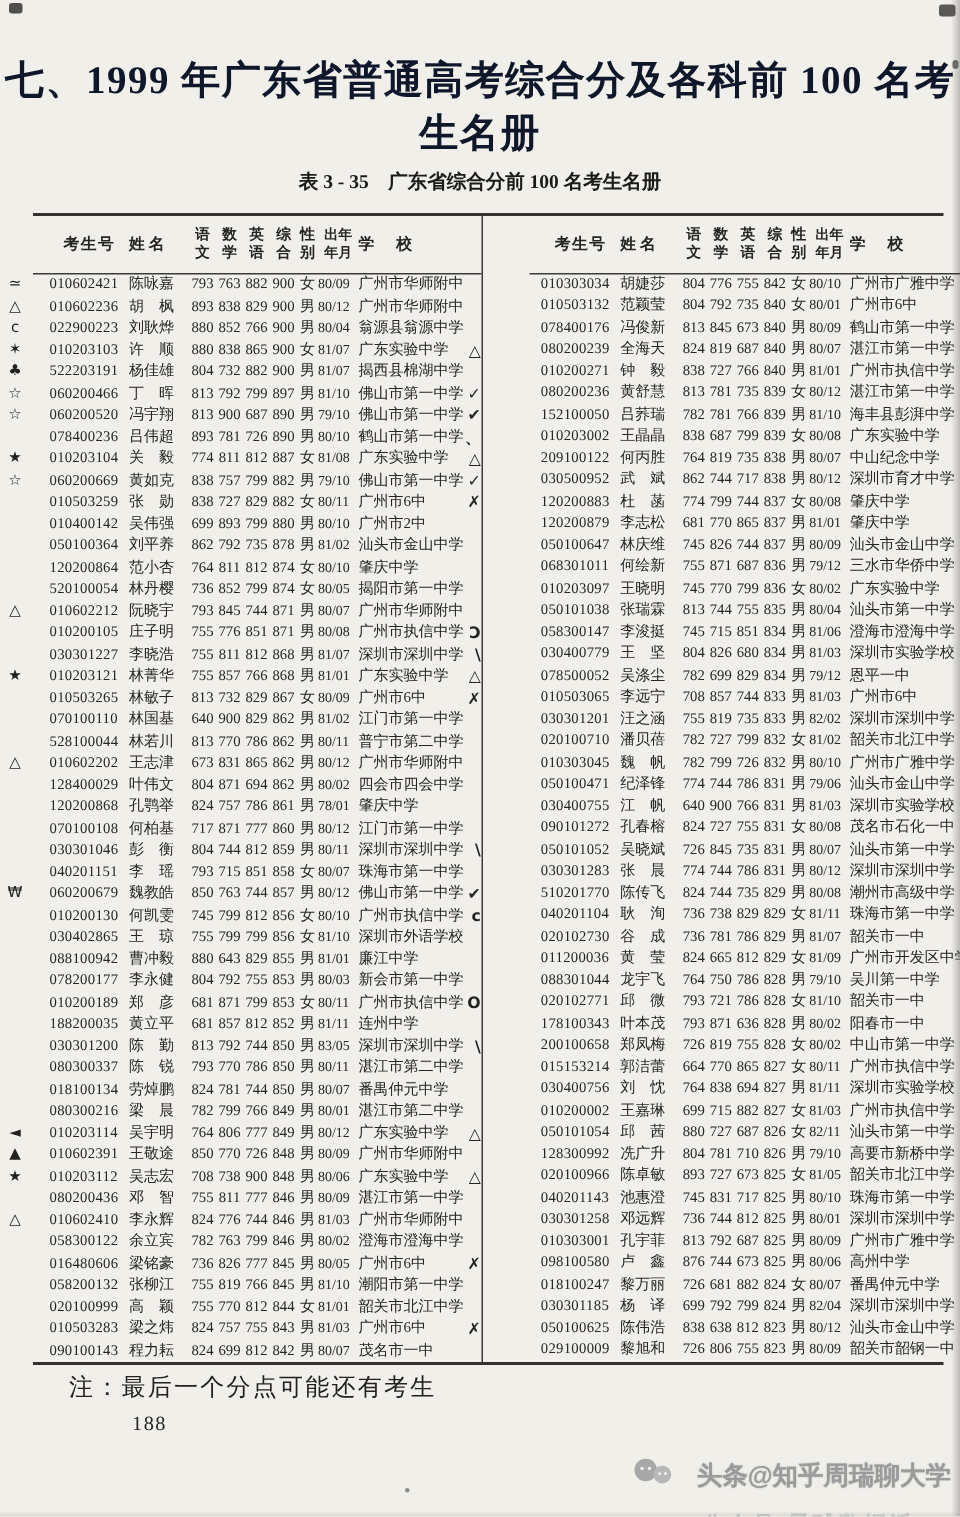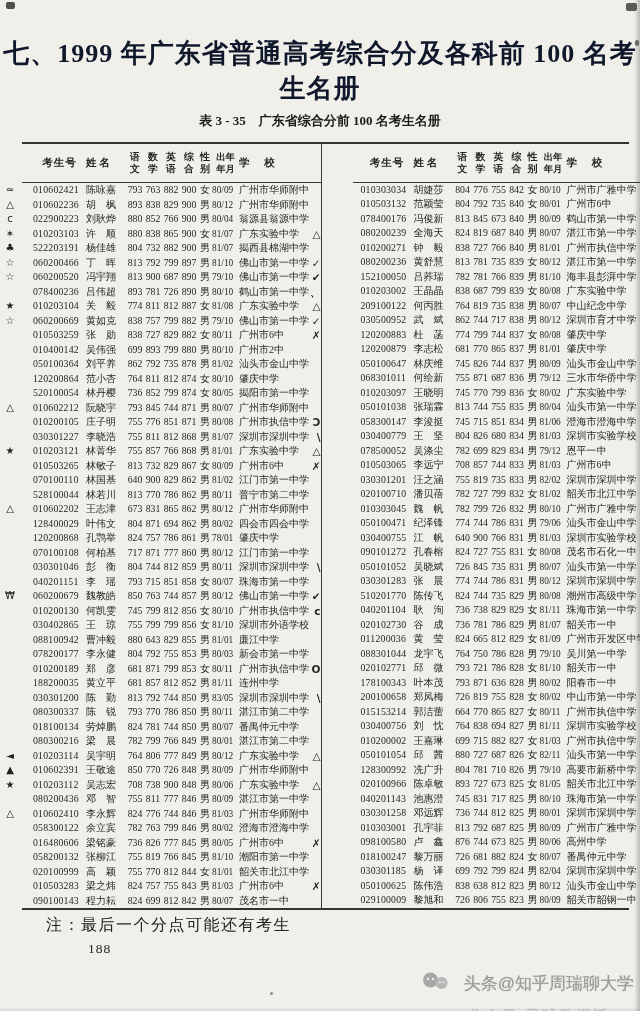--- a/index.html
+++ b/index.html
@@ -50,21 +50,21 @@
   .c-tail{margin-left:1px;font-family:"DejaVu Sans",sans-serif;font-size:10.5px;font-weight:600;}
 
   #note{position:absolute;left:46px;top:915px;font-size:16px;letter-spacing:1.5px;color:#22211e;}
   #pageno{position:absolute;left:46px;top:941px;font-size:13.5px;letter-spacing:1px;margin-left:42px;}
 
   #wm-ghost{position:absolute;right:30px;top:959px;font-size:15px;font-weight:bold;
     color:rgba(135,135,135,.34);font-family:"Liberation Sans","DejaVu Sans",sans-serif;
     letter-spacing:2px;white-space:nowrap;margin-top:48px;}
   #watermark{position:absolute;right:6px;top:972px;display:flex;align-items:center;gap:16px;
     color:#9b9b9b;font-family:"Liberation Sans","DejaVu Sans",sans-serif;
-    font-weight:normal;font-size:17px;white-space:nowrap;
+    font-weight:bold;font-size:17px;white-space:nowrap;
     text-shadow:0 0 1px rgba(150,150,150,.7);}
   #wm-dot{position:absolute;left:270px;top:992px;width:3px;height:3px;border-radius:50%;background:#8d8c89;}
 </style>
 </head>
 <body>
 
 <div class="scan-edge-right"></div>
 <div class="scan-edge-bottom"></div>
 <div class="artifact" style="left:6px;top:2px;width:9px;height:7px;"></div>
 <div class="artifact" style="right:3px;top:3px;width:11px;height:8px;background:#5a5956;"></div>

